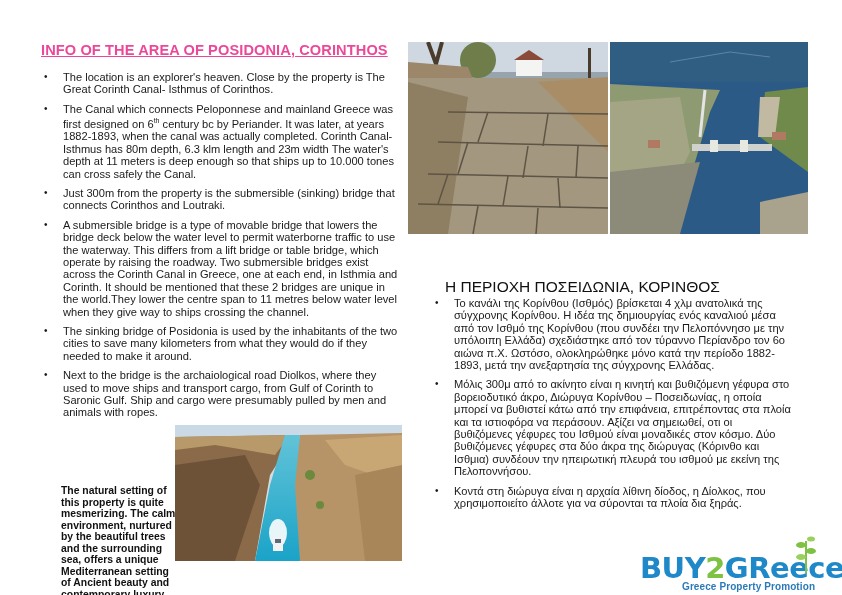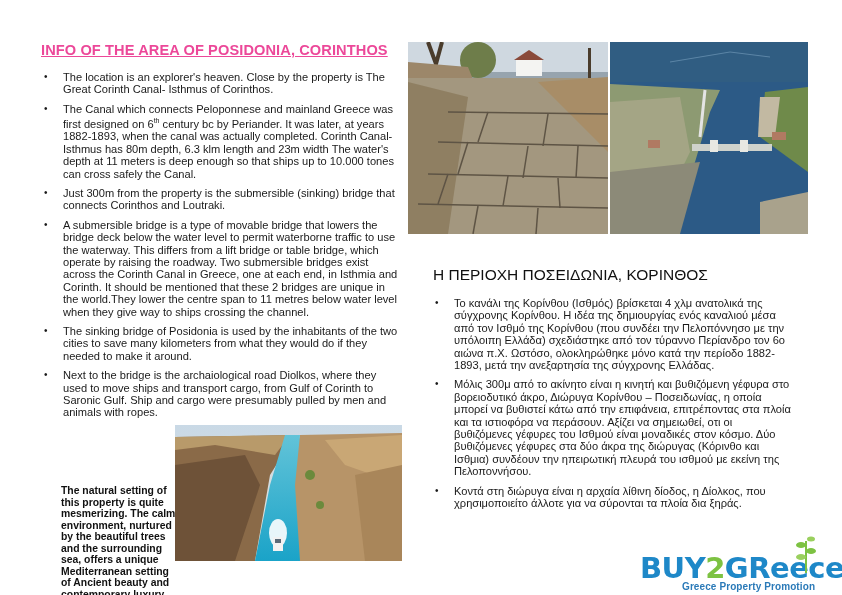--- a/index.html
+++ b/index.html
@@ -4,21 +4,21 @@
 <style>
   html, body { margin:0; padding:0; }
   body { width:842px; height:595px; background:#ffffff; position:relative; overflow:hidden;
          font-family:"Liberation Sans", sans-serif; color:#1a1a1a; }
   h1.en-title { position:absolute; left:41px; top:42px; margin:0; font-size:14.6px; font-weight:bold; letter-spacing:0.1px; color:#ec4899;text-decoration:underline; }
   ul.bullets { list-style:none; margin:0; padding:0; position:absolute; }
   ul.bullets li { position:relative; padding-left:19px; font-size:11.1px; line-height:12.4px; margin:7px; }
   ul.bullets li::before { content:"•"; position:absolute; left:0; top:0; font-size:10px; }
   ul.en { left:37px; top:64px; width:372px; }
   ul.gr { left:428px; top:290px; width:372px; }
-  .gr-title { position:absolute; left:433px; top:266px; margin:0; font-size:15.5px; font-weight:normal; color:#111; }
+  .gr-title { position:absolute; left:433px; top:266px; margin:12px; font-size:15.5px; font-weight:normal; color:#111; }
   .setting { position:absolute; left:61px; top:437px; width:116px; font-size:10.4px; font-weight:bold; line-height:11.5px; color:#111;margin-top:48px; }
   .photo { position:absolute; overflow:hidden; }
   .photo svg { display:block; width:100%; height:100%; }
   .logo { position:absolute; left:640px; top:555px; width:190px; height:38px; }
   .logo .word { position:absolute; left:0; top:-4px; font-size:29px; font-weight:bold; letter-spacing:-0.5px; font-family:"DejaVu Sans", sans-serif; }
   .logo .buy { color:#1e88c8; }
   .logo .two { color:#7dc242; }
   .logo .greece { color:#1e88c8; }
   .logo .tag { position:absolute; left:42px; top:26px; font-size:10px; font-weight:bold; color:#2b7ab8; letter-spacing:0.1px; }
   .logo .sprout { position:absolute; left:156px; top:-22px; width:20px; height:40px; }

